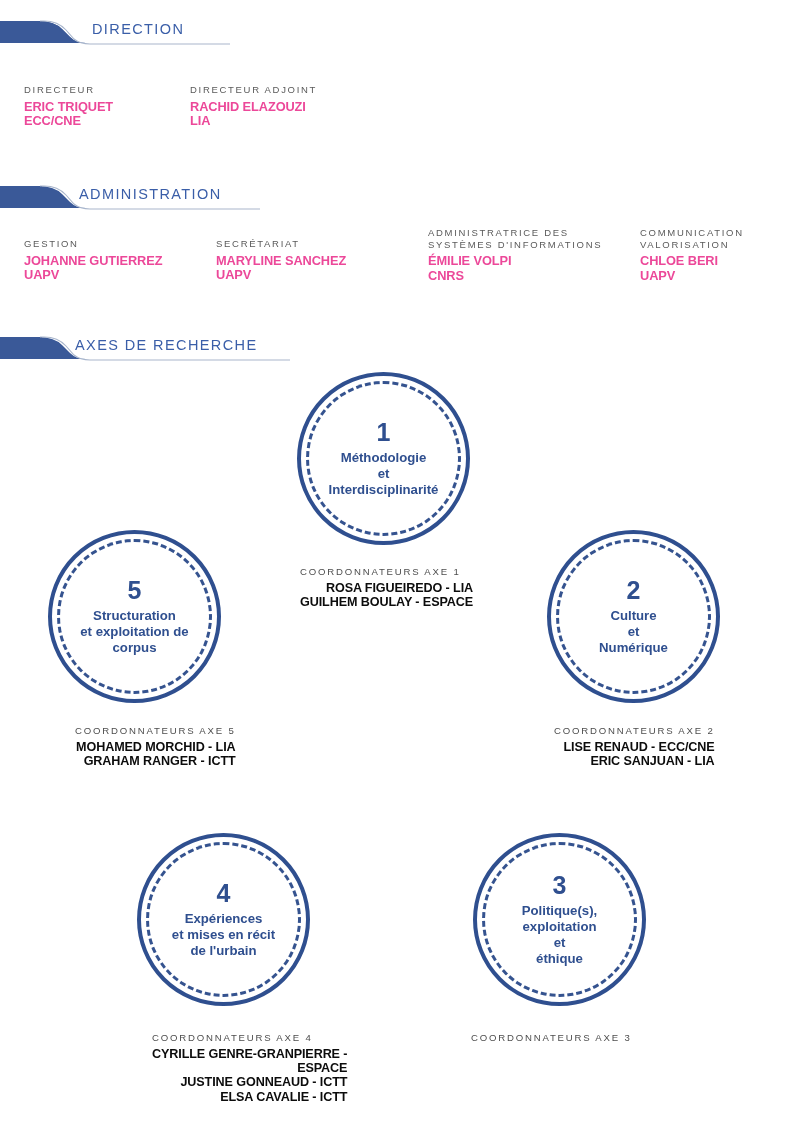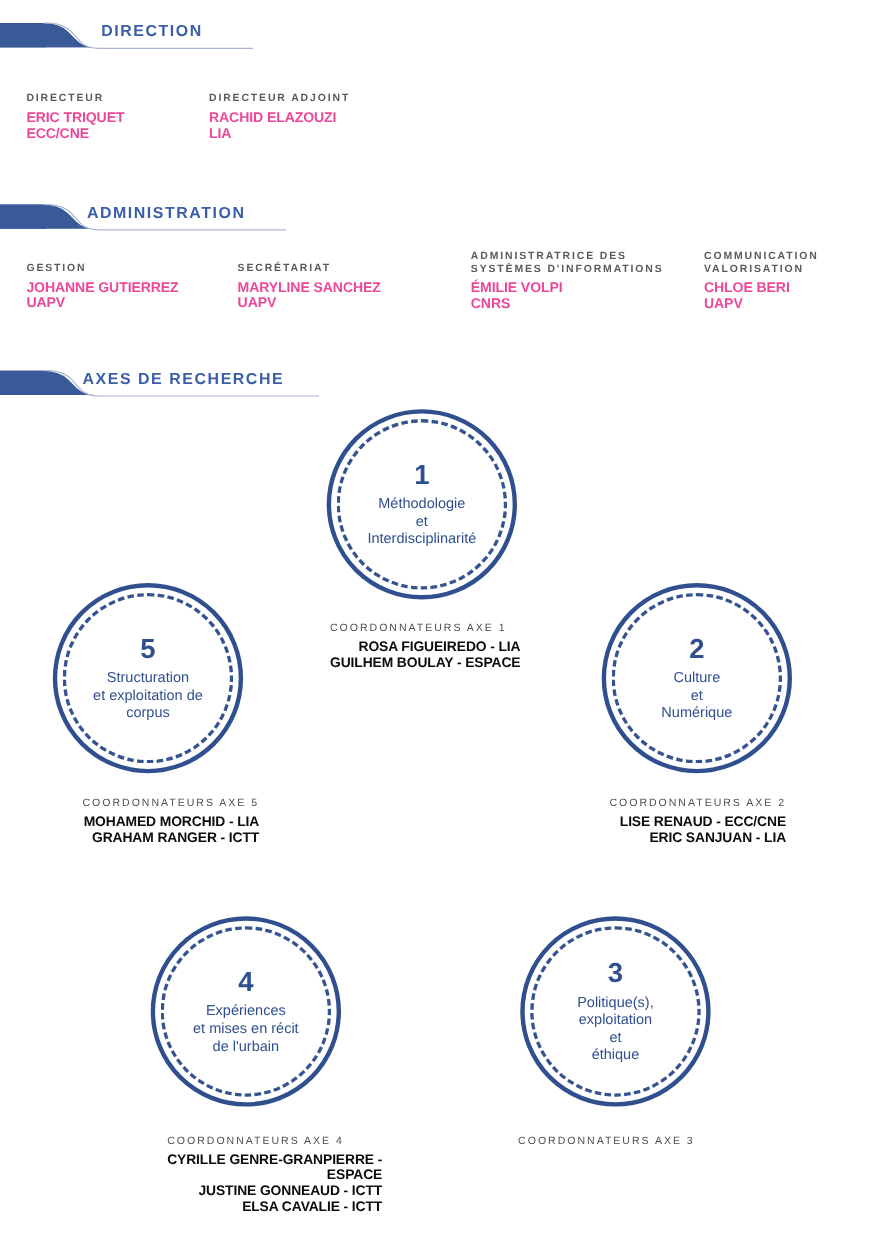--- a/index.html
+++ b/index.html
@@ -27,35 +27,35 @@
     left: 0;
     top: 0;
     display: block;
   }
   .section-banner .banner-title {
     position: absolute;
     top: 3px;
     font-size: 14.5px;
     letter-spacing: 1.4px;
     color: #3a5ea8;
-    font-weight: 700;
+    font-weight: 400;
     white-space: nowrap;
   }
 
   
   .person {
     position: absolute;
   }
   .person .role {
     font-size: 9.5px;
     letter-spacing: 1.7px;
     color: #5a5a5a;
     line-height: 11.5px;
     white-space: pre-line;
-    font-weight: 700;
+    font-weight: 400;
   }
   .person .pname {
     font-size: 12.8px;
     font-weight: bold;
     color: #ec4899;
     line-height: 14.5px;
     margin-top: 4px;
     white-space: pre-line;
     letter-spacing: -0.1px;
   }
@@ -92,21 +92,21 @@
   }
   .axis-circle .axis-num {
     font-size: 25px;
     font-weight: bold;
     color: #2f4f8f;
     line-height: 26px;
     margin-bottom: 5px;
   }
   .axis-circle .axis-label {
     font-size: 13.2px;
-    font-weight: normal;
+    font-weight: bold;
     color: #2f4f8f;
     line-height: 16px;
     white-space: pre-line;
   }
 
   
   .coord {
     position: absolute;
   }
   .coord .coord-title {

